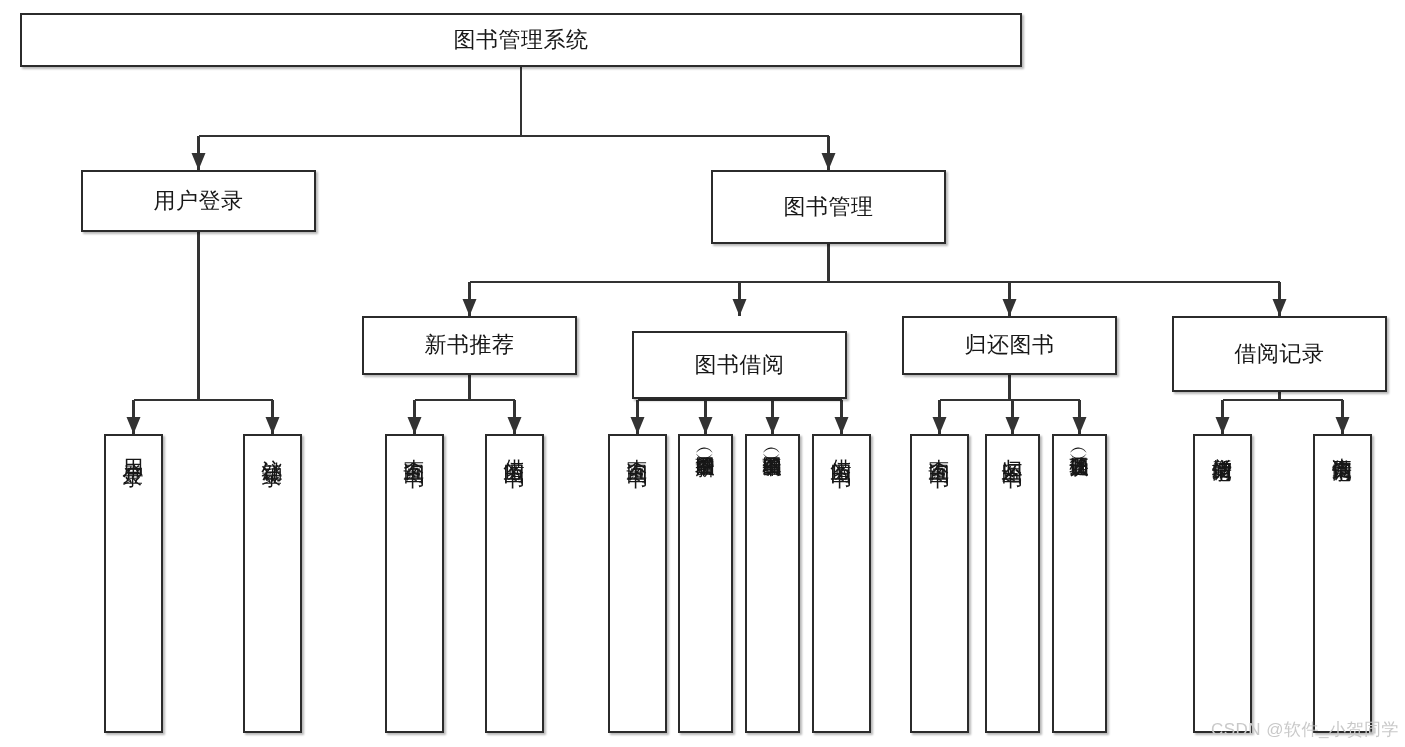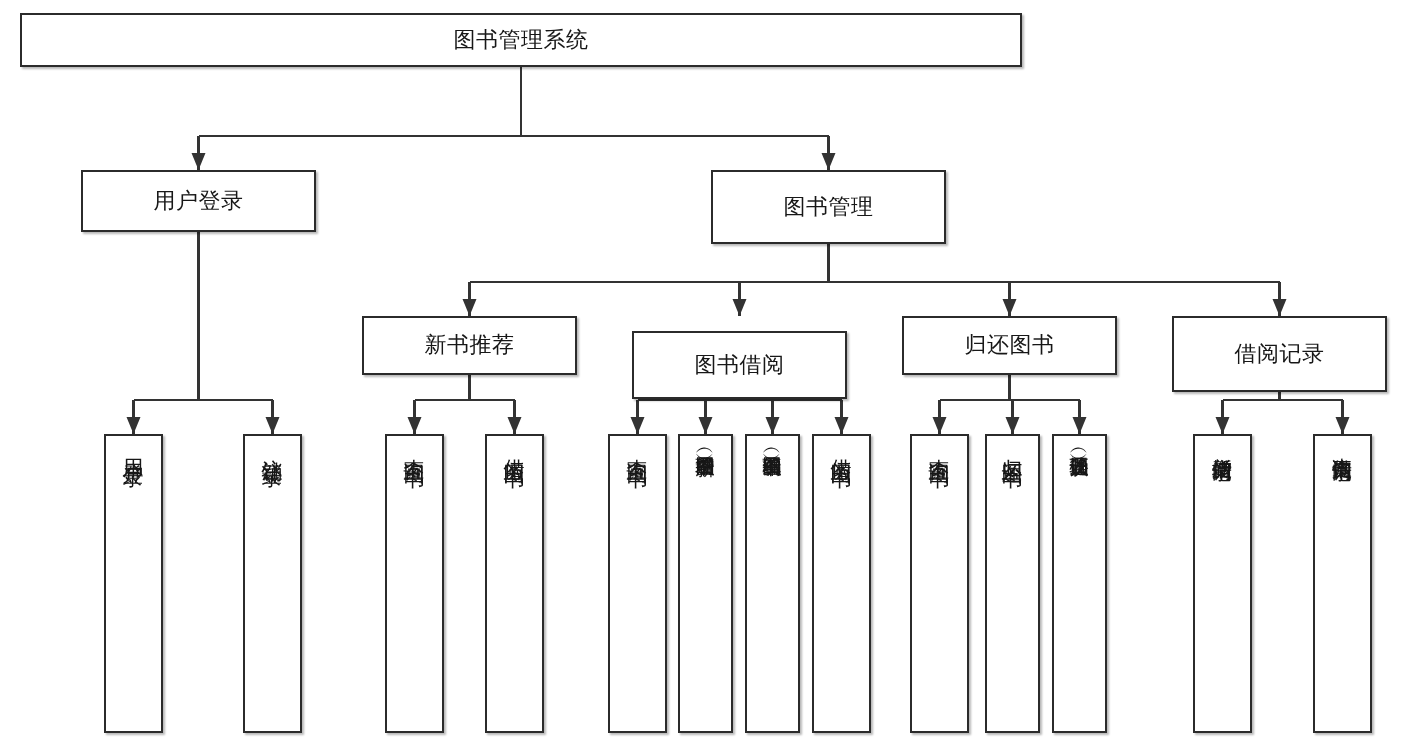--- a/index.html
+++ b/index.html
@@ -193,13 +193,14 @@
       <div class="node vertical narrow" style="left: 1052px; top: 434px; width: 55px; height: 299px;">
         <span class="label">确认归还（管理员）</span>
       </div>
       <div class="node vertical tall-text" style="left: 1193px; top: 434px; width: 59px; height: 299px;">
         <span class="label">新增借阅记录</span>
       </div>
       <div class="node vertical tall-text" style="left: 1313px; top: 434px; width: 59px; height: 299px;">
         <span class="label">查询借阅记录</span>
       </div>
     </div>
+  <div id="watermark">CSDN @软件_小贺同学</div>
 </div>
 
 </body></html>

